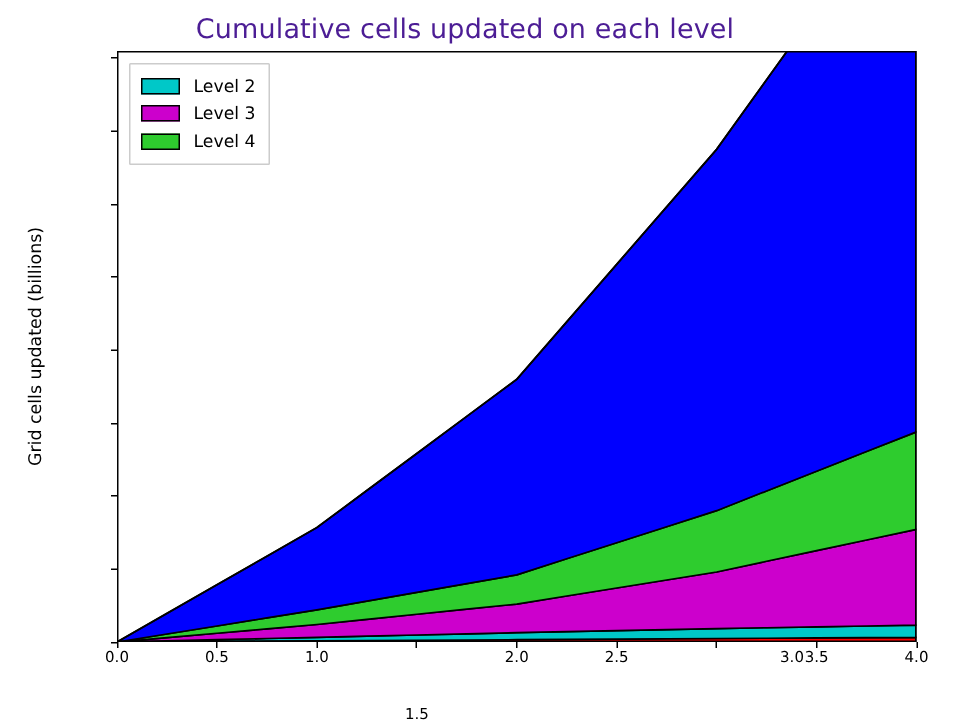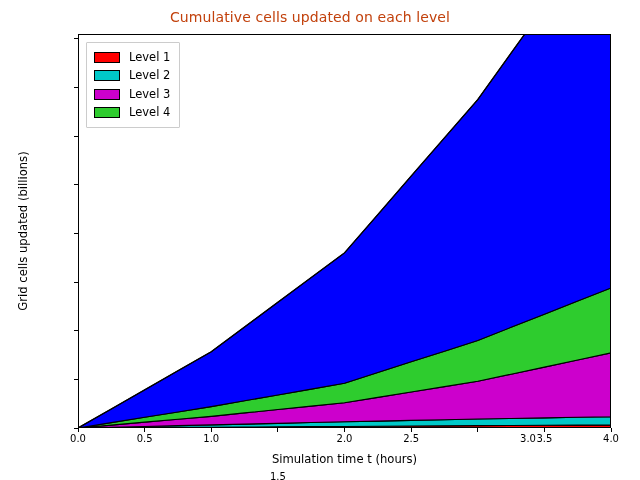--- a/index.html
+++ b/index.html
@@ -18,22 +18,22 @@
     width: 640px;
     height: 480px;
     background: #ffffff;
   }
   #chart-title {
     position: absolute;
     left: 0;
     top: 9px;
     width: 620px;
     text-align: center;
-    font-size: 14px;
-    color: #c2410c;
+    font-size: 18px;
+    color: #4c1d95;
     letter-spacing: 0.1px;
   }
   #plot-area {
     position: absolute;
     left: 78px;
     top: 34px;
     width: 533px;
     height: 394px;
   }
   #plot-frame {
@@ -147,21 +147,20 @@
 <body>
 
 <div id="figure">
 
   <div id="chart-title">Cumulative cells updated on each level</div>
 
   <div id="ylabel-wrap" style="position:absolute;left:0;top:0;width:1px;height:1px;">
     <div id="ylabel">Grid cells updated (billions)</div>
   </div>
 
-  <div id="xlabel">Simulation time t (hours)</div>
 
   <div id="y-ticks">
       <div class="ytick-mark" style="top: 427.5px;"></div>
       <div class="ytick-mark" style="top: 378.858px;"></div>
       <div class="ytick-mark" style="top: 330.216px;"></div>
       <div class="ytick-mark" style="top: 281.574px;"></div>
       <div class="ytick-mark" style="top: 232.932px;"></div>
       <div class="ytick-mark" style="top: 184.29px;"></div>
       <div class="ytick-mark" style="top: 135.648px;"></div>
       <div class="ytick-mark" style="top: 87.0062px;"></div>
@@ -195,24 +194,20 @@
         <path d="M 0.00 394.00 L 33.31 391.08 L 66.63 388.16 L 99.94 385.24 L 133.25 382.33 L 166.56 378.92 L 199.88 375.52 L 233.19 372.11 L 266.50 368.71 L 299.81 363.36 L 333.13 358.00 L 366.44 352.65 L 399.75 347.30 L 433.06 340.20 L 466.38 333.10 L 499.69 326.00 L 533.00 318.90 L 533.00 382.72 L 499.69 383.30 L 466.38 383.88 L 433.06 384.47 L 399.75 385.05 L 366.44 385.73 L 333.13 386.41 L 299.81 387.09 L 266.50 387.77 L 233.19 388.55 L 199.88 389.33 L 166.56 390.11 L 133.25 390.89 L 99.94 391.67 L 66.63 392.44 L 33.31 393.22 L 0.00 394.00 Z" fill="#cc00cc" stroke="#000000" stroke-width="1.1" stroke-linejoin="round"></path>
         <path d="M 0.00 394.00 L 33.31 388.65 L 66.63 383.30 L 99.94 377.95 L 133.25 372.60 L 166.56 366.76 L 199.88 360.92 L 233.19 355.09 L 266.50 349.25 L 299.81 338.55 L 333.13 327.85 L 366.44 317.15 L 399.75 306.44 L 433.06 293.31 L 466.38 280.18 L 499.69 267.04 L 533.00 253.91 L 533.00 318.90 L 499.69 326.00 L 466.38 333.10 L 433.06 340.20 L 399.75 347.30 L 366.44 352.65 L 333.13 358.00 L 299.81 363.36 L 266.50 368.71 L 233.19 372.11 L 199.88 375.52 L 166.56 378.92 L 133.25 382.33 L 99.94 385.24 L 66.63 388.16 L 33.31 391.08 L 0.00 394.00 Z" fill="#2ecc2e" stroke="#000000" stroke-width="1.1" stroke-linejoin="round"></path>
         <path d="M 0.00 394.00 L 33.31 374.93 L 66.63 355.86 L 99.94 336.80 L 133.25 317.73 L 166.56 293.02 L 199.88 268.31 L 233.19 243.60 L 266.50 218.89 L 299.81 180.56 L 333.13 142.23 L 366.44 103.90 L 399.75 65.57 L 433.06 19.16 L 466.38 -27.24 L 499.69 -73.64 L 533.00 -120.05 L 533.00 253.91 L 499.69 267.04 L 466.38 280.18 L 433.06 293.31 L 399.75 306.44 L 366.44 317.15 L 333.13 327.85 L 299.81 338.55 L 266.50 349.25 L 233.19 355.09 L 199.88 360.92 L 166.56 366.76 L 133.25 372.60 L 99.94 377.95 L 66.63 383.30 L 33.31 388.65 L 0.00 394.00 Z" fill="#0000ff" stroke="#000000" stroke-width="1.1" stroke-linejoin="round"></path>
         <path d="M 0.00 394.00 L 33.31 374.93 L 66.63 355.86 L 99.94 336.80 L 133.25 317.73 L 166.56 293.02 L 199.88 268.31 L 233.19 243.60 L 266.50 218.89 L 299.81 180.56 L 333.13 142.23 L 366.44 103.90 L 399.75 65.57 L 433.06 19.16 L 466.38 -27.24 L 499.69 -73.64 L 533.00 -120.05" fill="none" stroke="#000000" stroke-width="1.2"></path>
       </svg>
     <div id="plot-frame"></div>
   </div>
 
   <div id="legend">
       <div class="legend-row">
-        <span class="legend-swatch" style="background: rgb(255, 0, 0);"></span>
-        <span class="legend-label">Level 1</span>
-      </div>
-      <div class="legend-row">
         <span class="legend-swatch" style="background: rgb(0, 200, 200);"></span>
         <span class="legend-label">Level 2</span>
       </div>
       <div class="legend-row">
         <span class="legend-swatch" style="background: rgb(204, 0, 204);"></span>
         <span class="legend-label">Level 3</span>
       </div>
       <div class="legend-row">
         <span class="legend-swatch" style="background: rgb(46, 204, 46);"></span>
         <span class="legend-label">Level 4</span>

